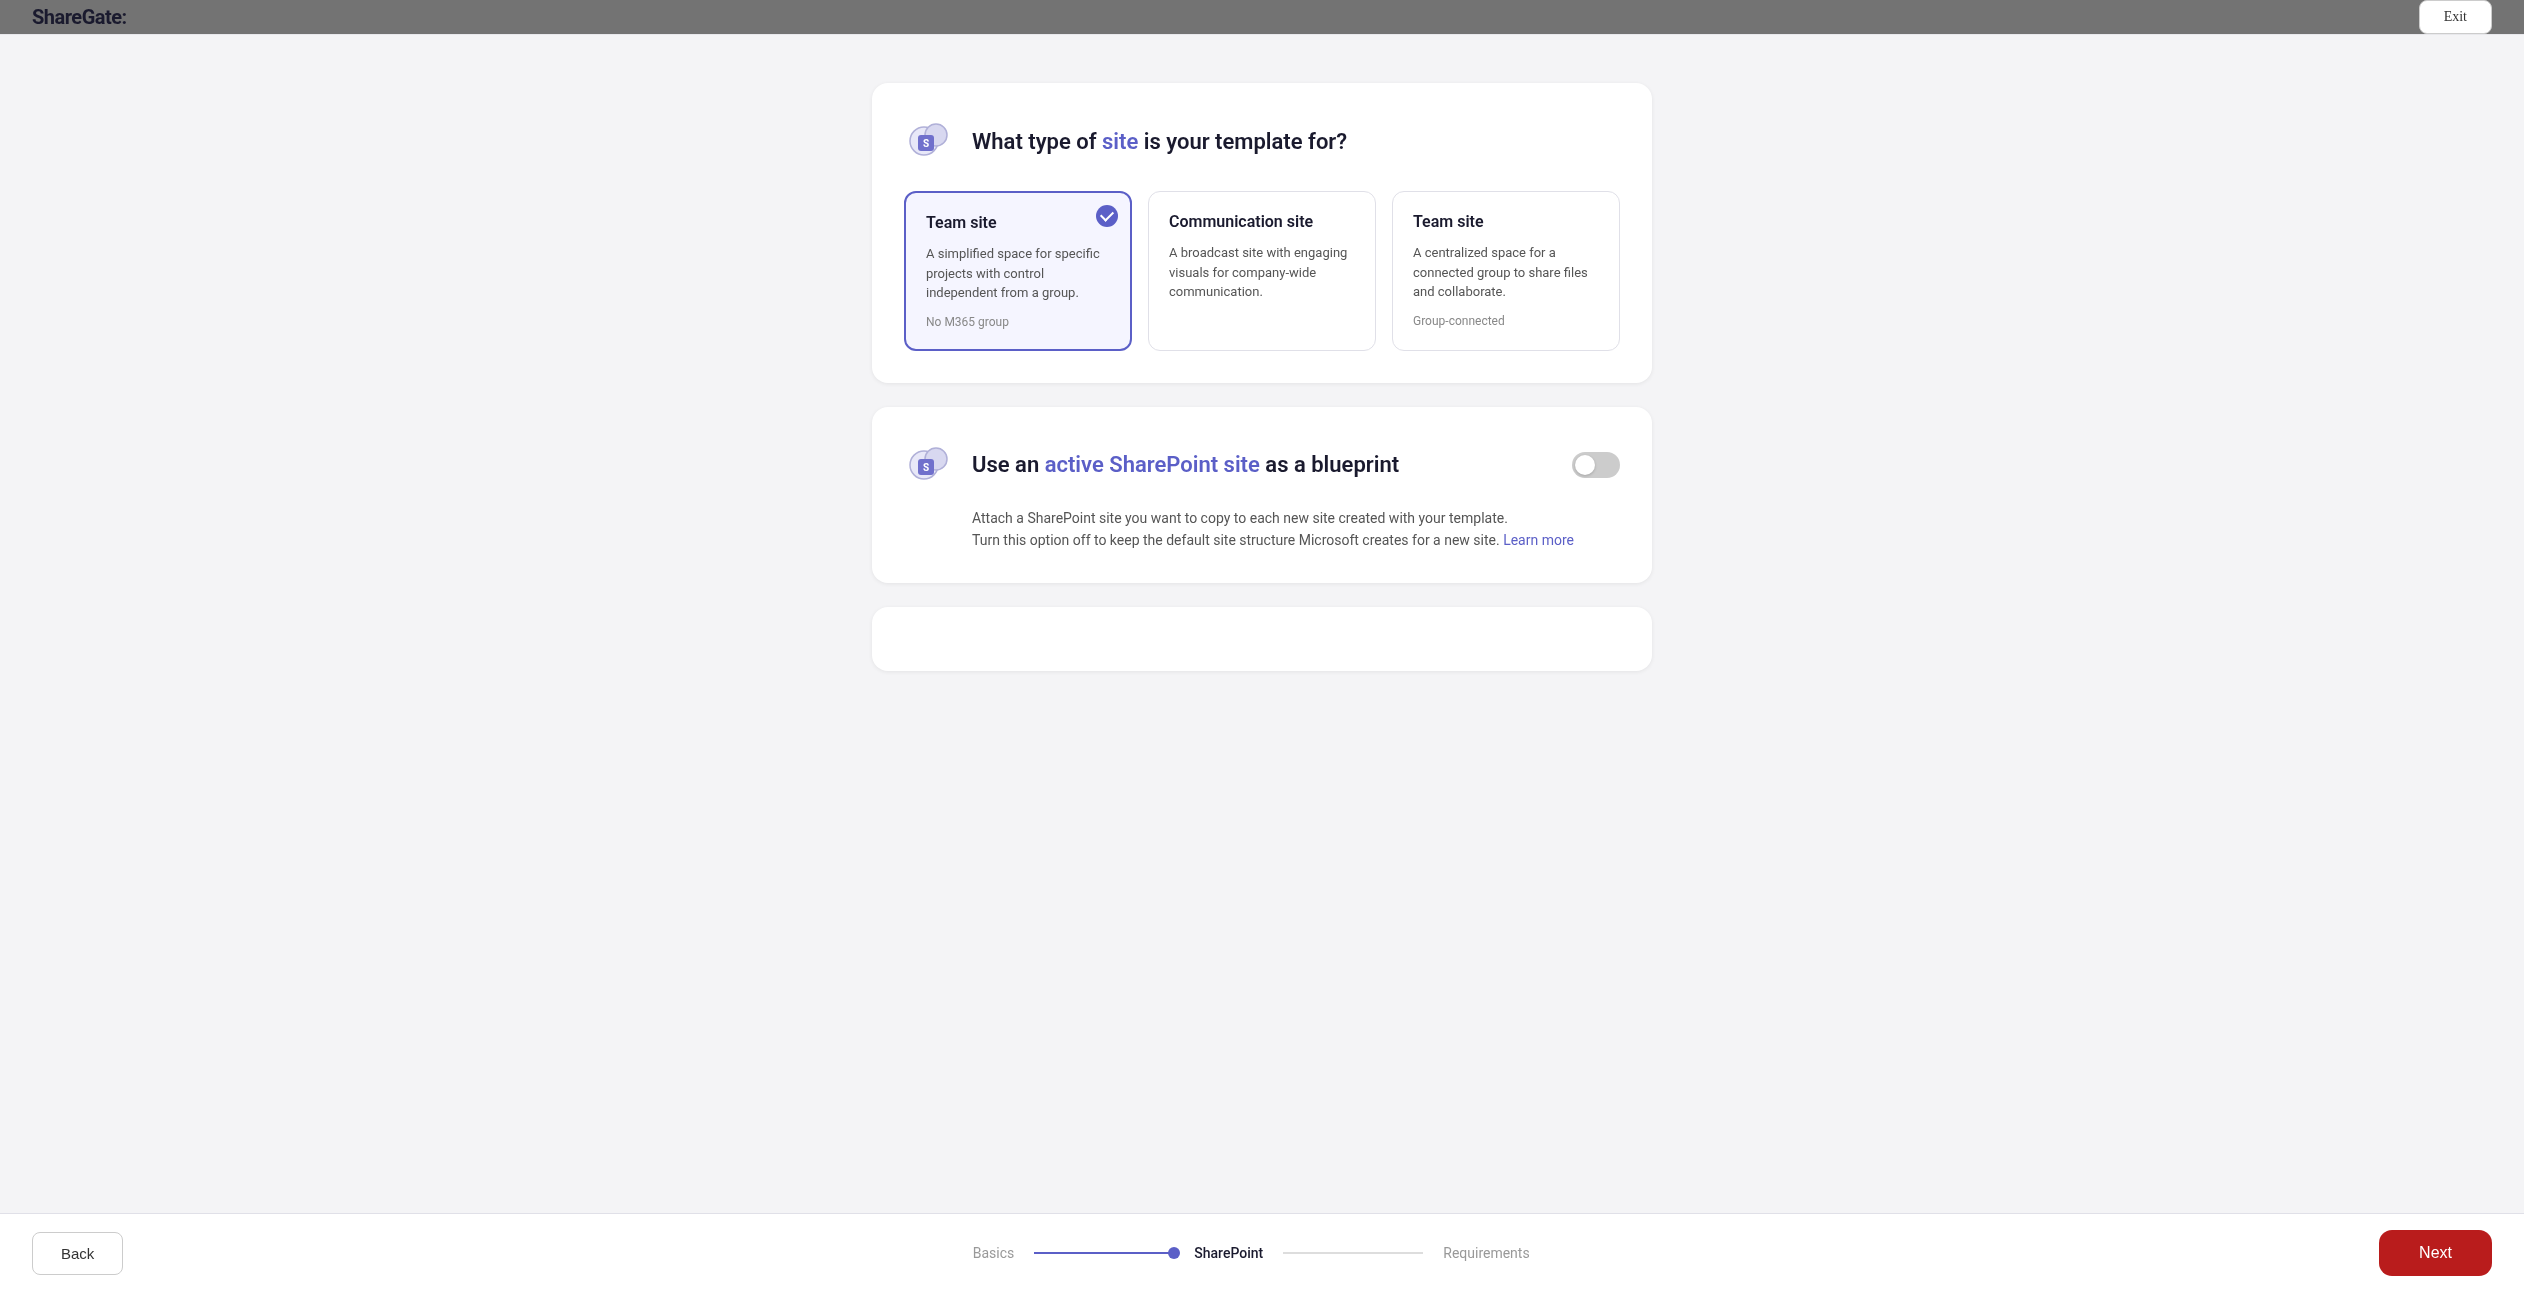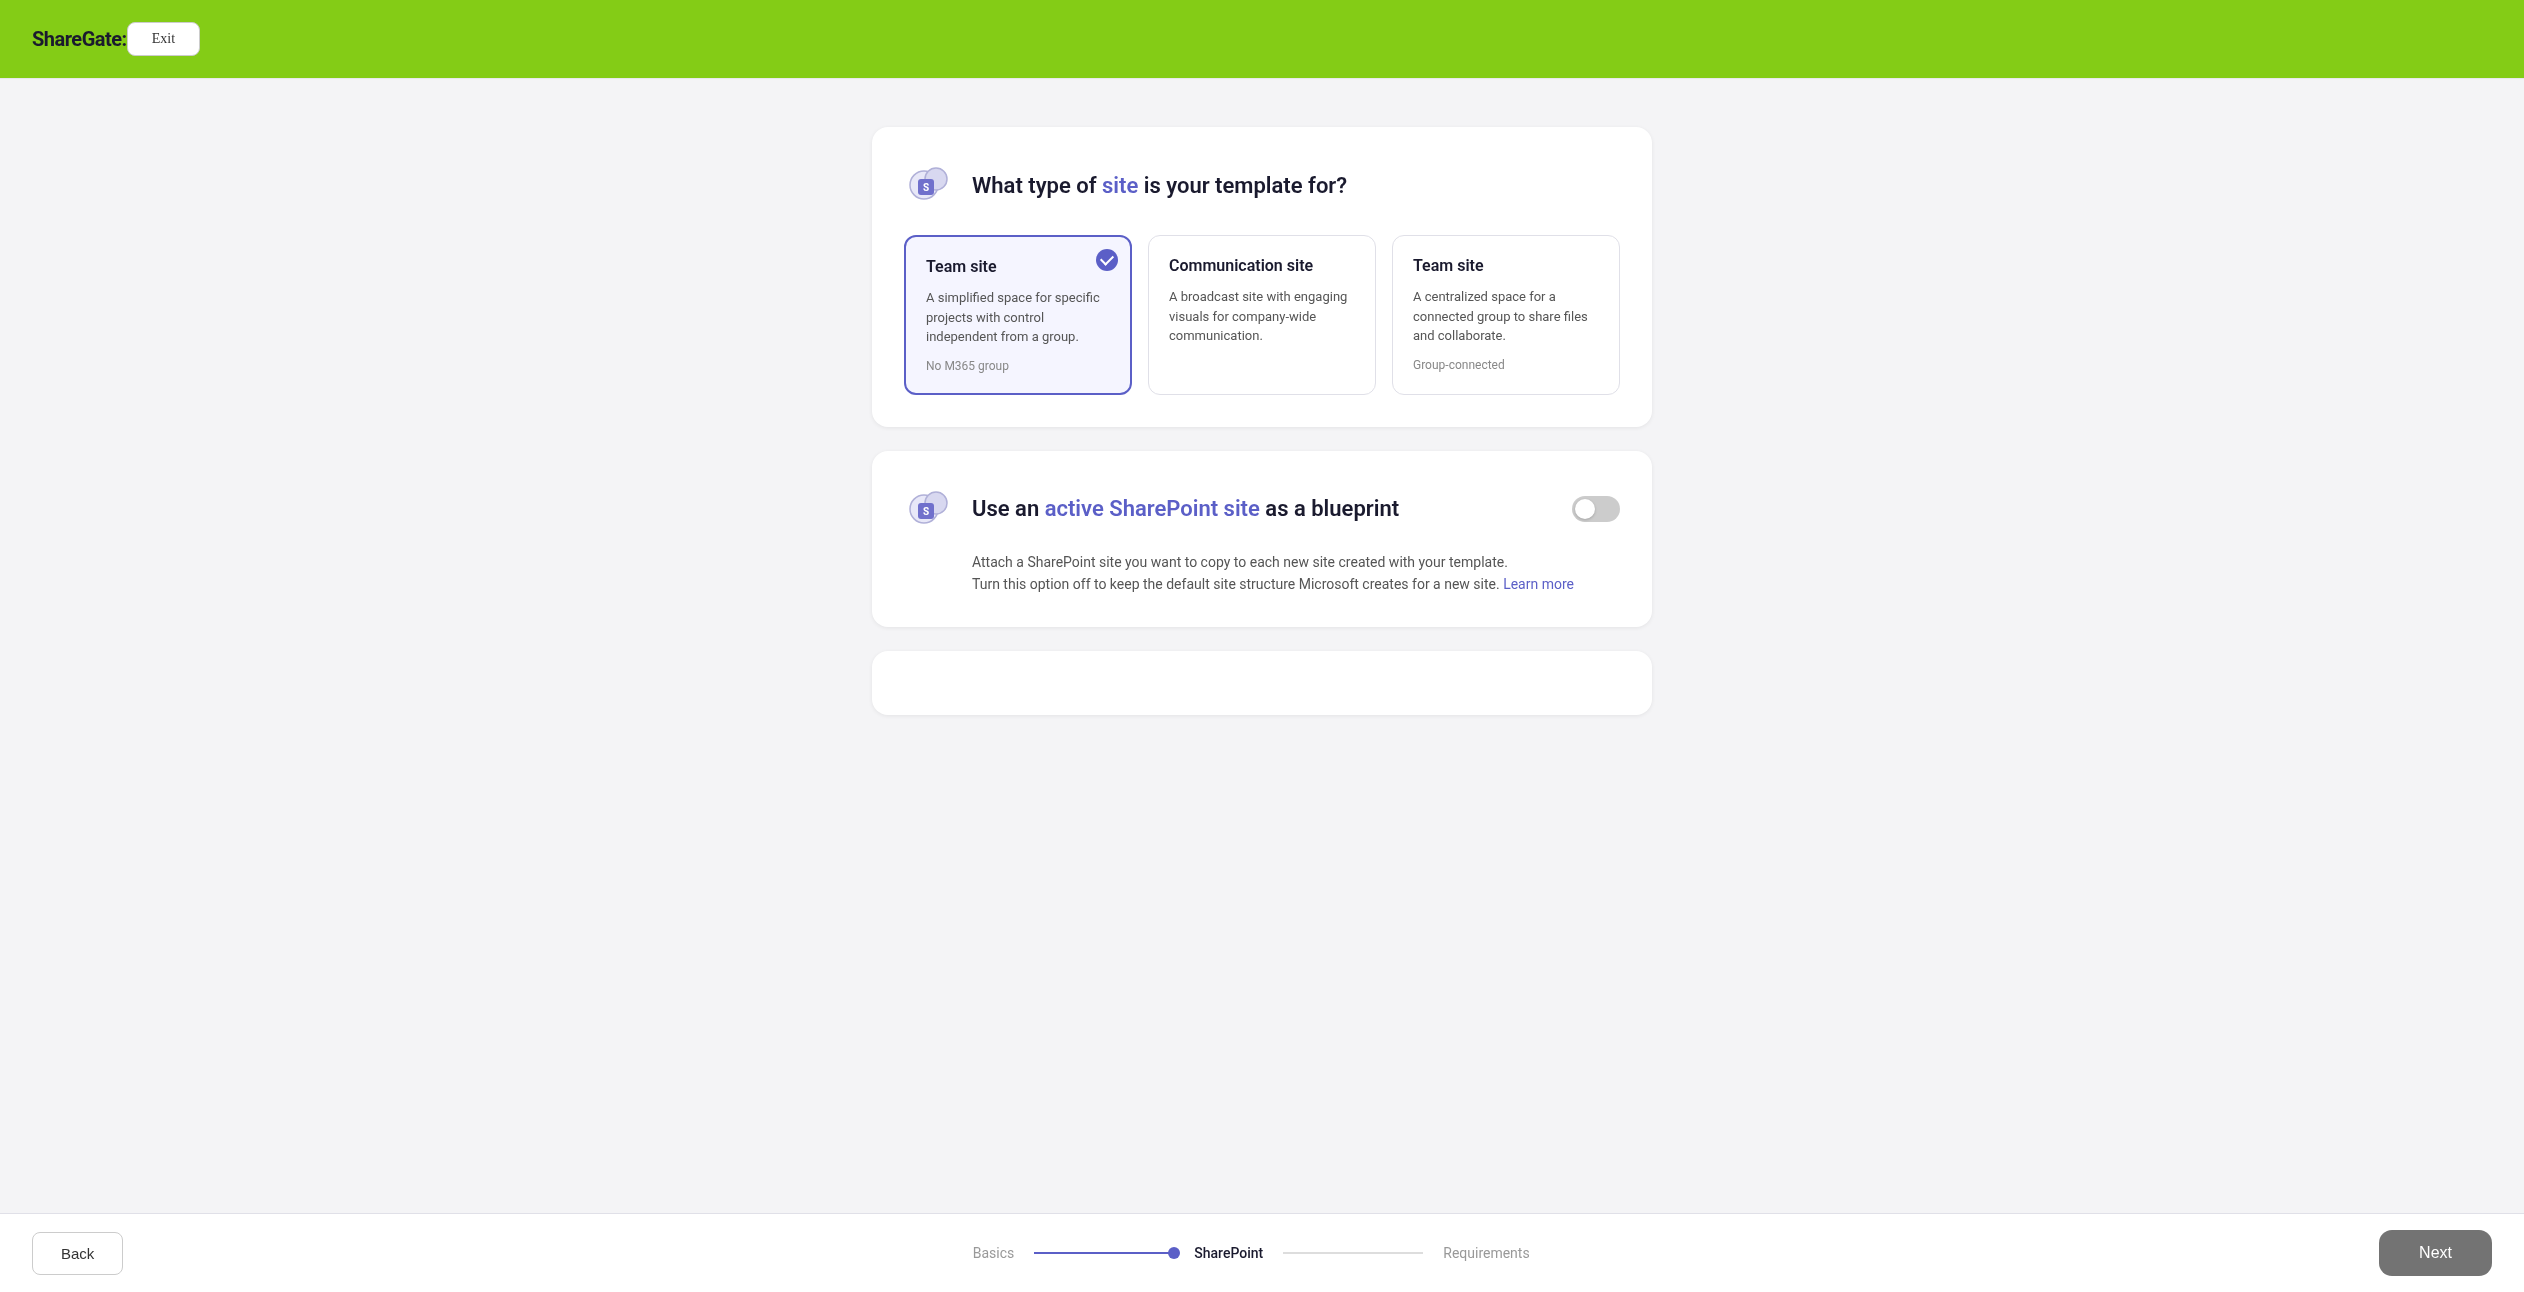--- a/index.html
+++ b/index.html
@@ -8,23 +8,23 @@
       font-family: -apple-system, BlinkMacSystemFont, 'Segoe UI', Roboto, sans-serif;
       background: #f4f4f6;
       min-height: 100vh;
       color: #1a1a2e;
     }
 
     
     .header {
       display: flex;
       align-items: center;
-      justify-content: flex-start;
-      padding: 22px 32px;
-      background: #84cc16;
+      justify-content: space-between;
+      padding: 0 32px;
+      background: #737373;
       border-bottom: 1px solid #e8e8ec;
     }
 
     .logo {
       font-size: 20px;
       font-weight: 700;
       color: #1a1a2e;
       letter-spacing: -0.5px;
     }
 
@@ -246,21 +246,21 @@
     }
 
     .step-line-right {
       width: 140px;
       height: 2px;
       background: #ddd;
       margin: 0 12px;
     }
 
     .next-btn {
-      background: #737373;
+      background: #b91c1c;
       color: #fff;
       border: none;
       padding: 14px 40px;
       border-radius: 13px;
       cursor: pointer;
       font-size: 16px;
       font-weight: 500;
     }
 
     

